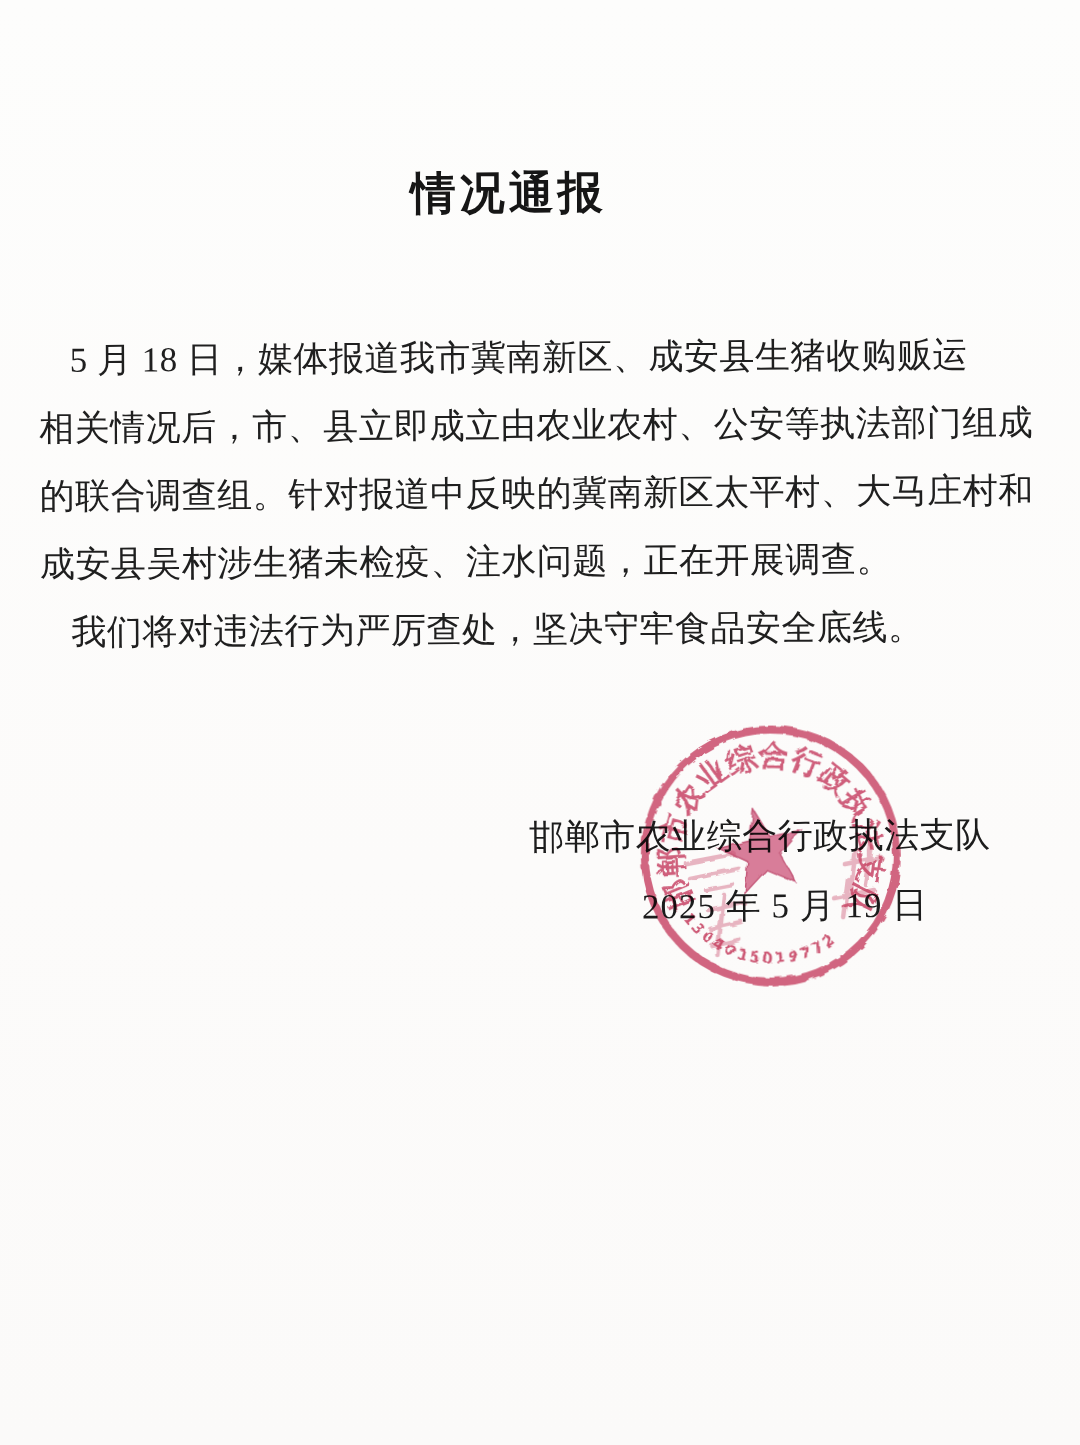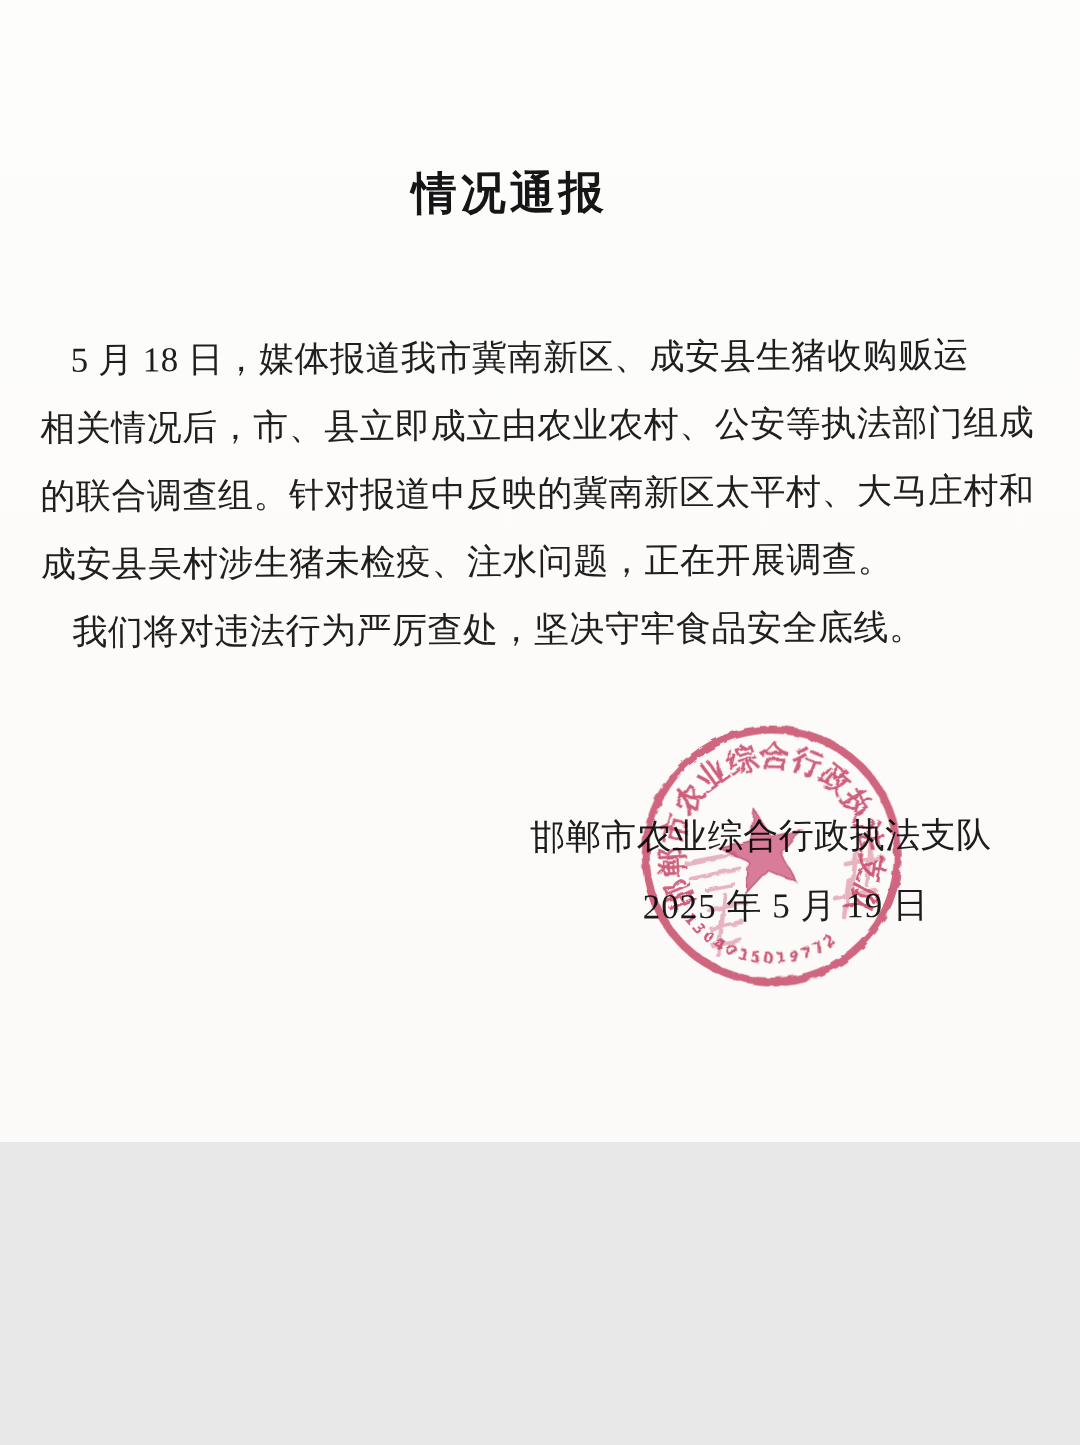--- a/index.html
+++ b/index.html
@@ -1,18 +1,18 @@
 <!DOCTYPE html>
 <html><head>
 <meta charset="utf-8">
 <style>
   html,body{margin:0;padding:0;background:#e8e8e8;}
   .page{
     position:relative;
-    width:1080px;height:1142px;
+    width:1080px;height:1445px;
     margin:0 auto;
     background:linear-gradient(180deg,#fdfdfc 0%,#fcfbfa 60%,#fbfaf9 100%);
     overflow:hidden;
     font-family:"Liberation Serif","DejaVu Serif",serif;
   }
   .sheet{
     position:absolute;inset:0;
     transform:rotate(-0.35deg);
     transform-origin:50% 50%;
   }

